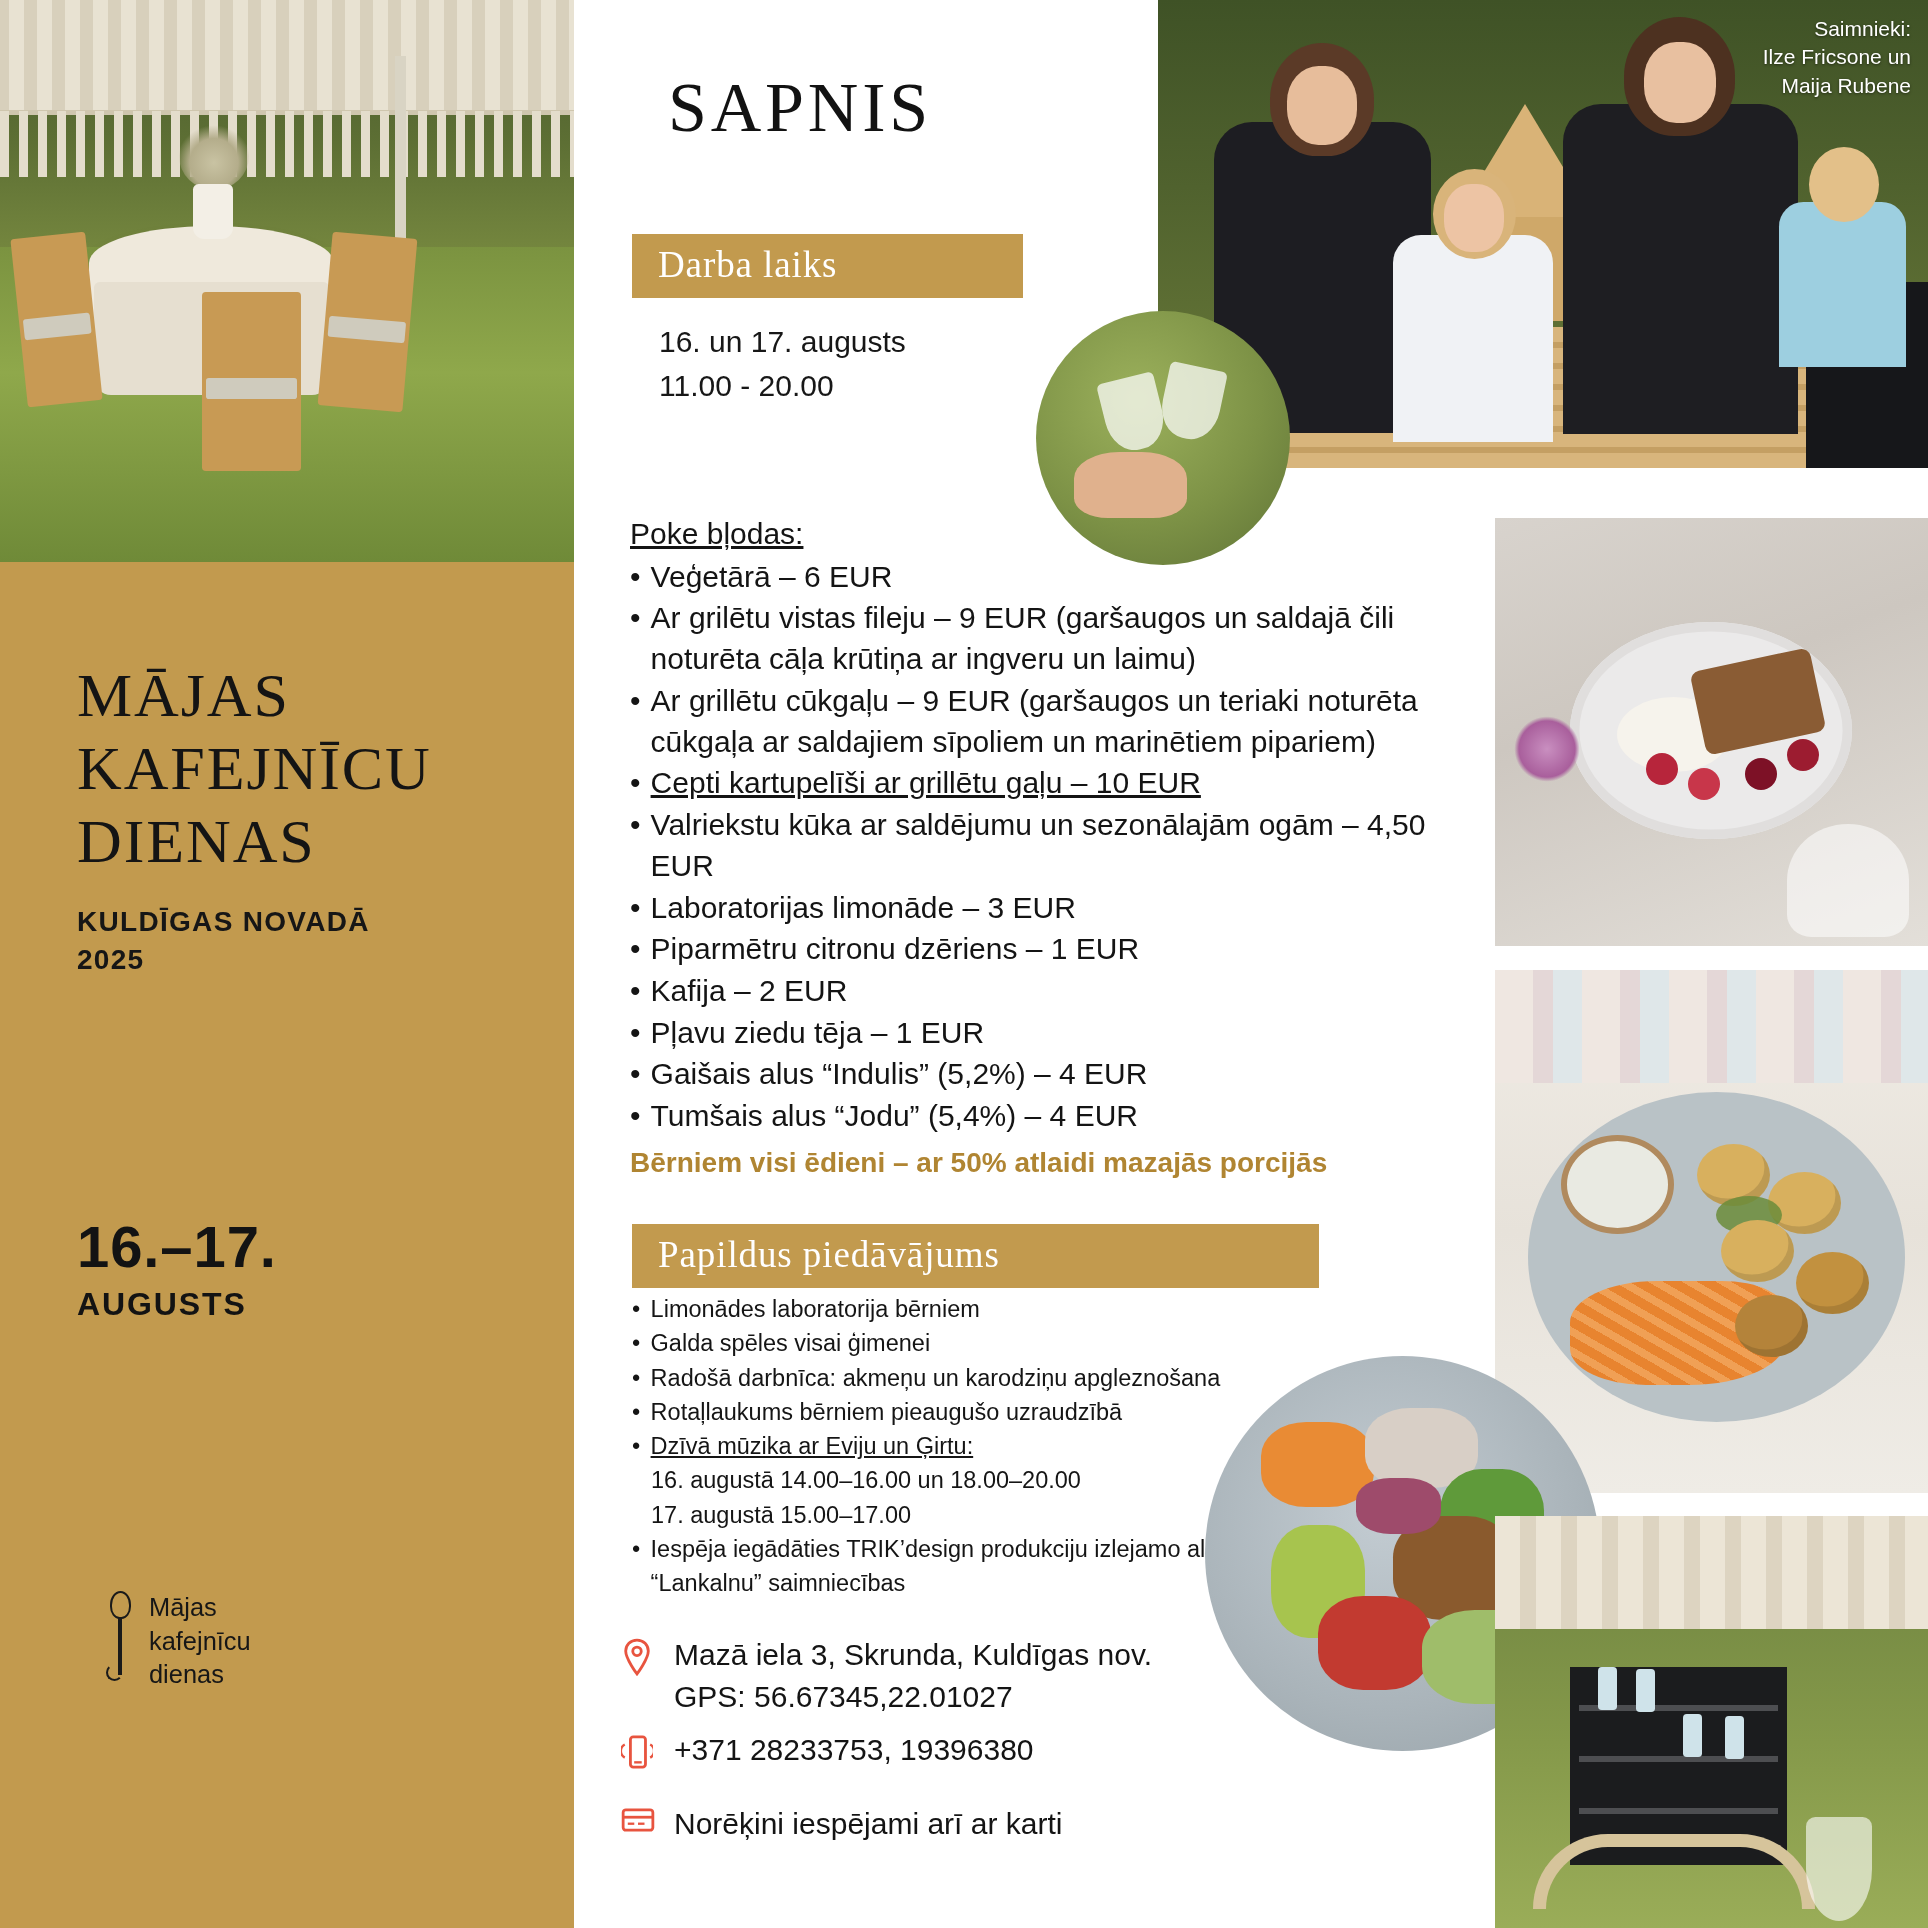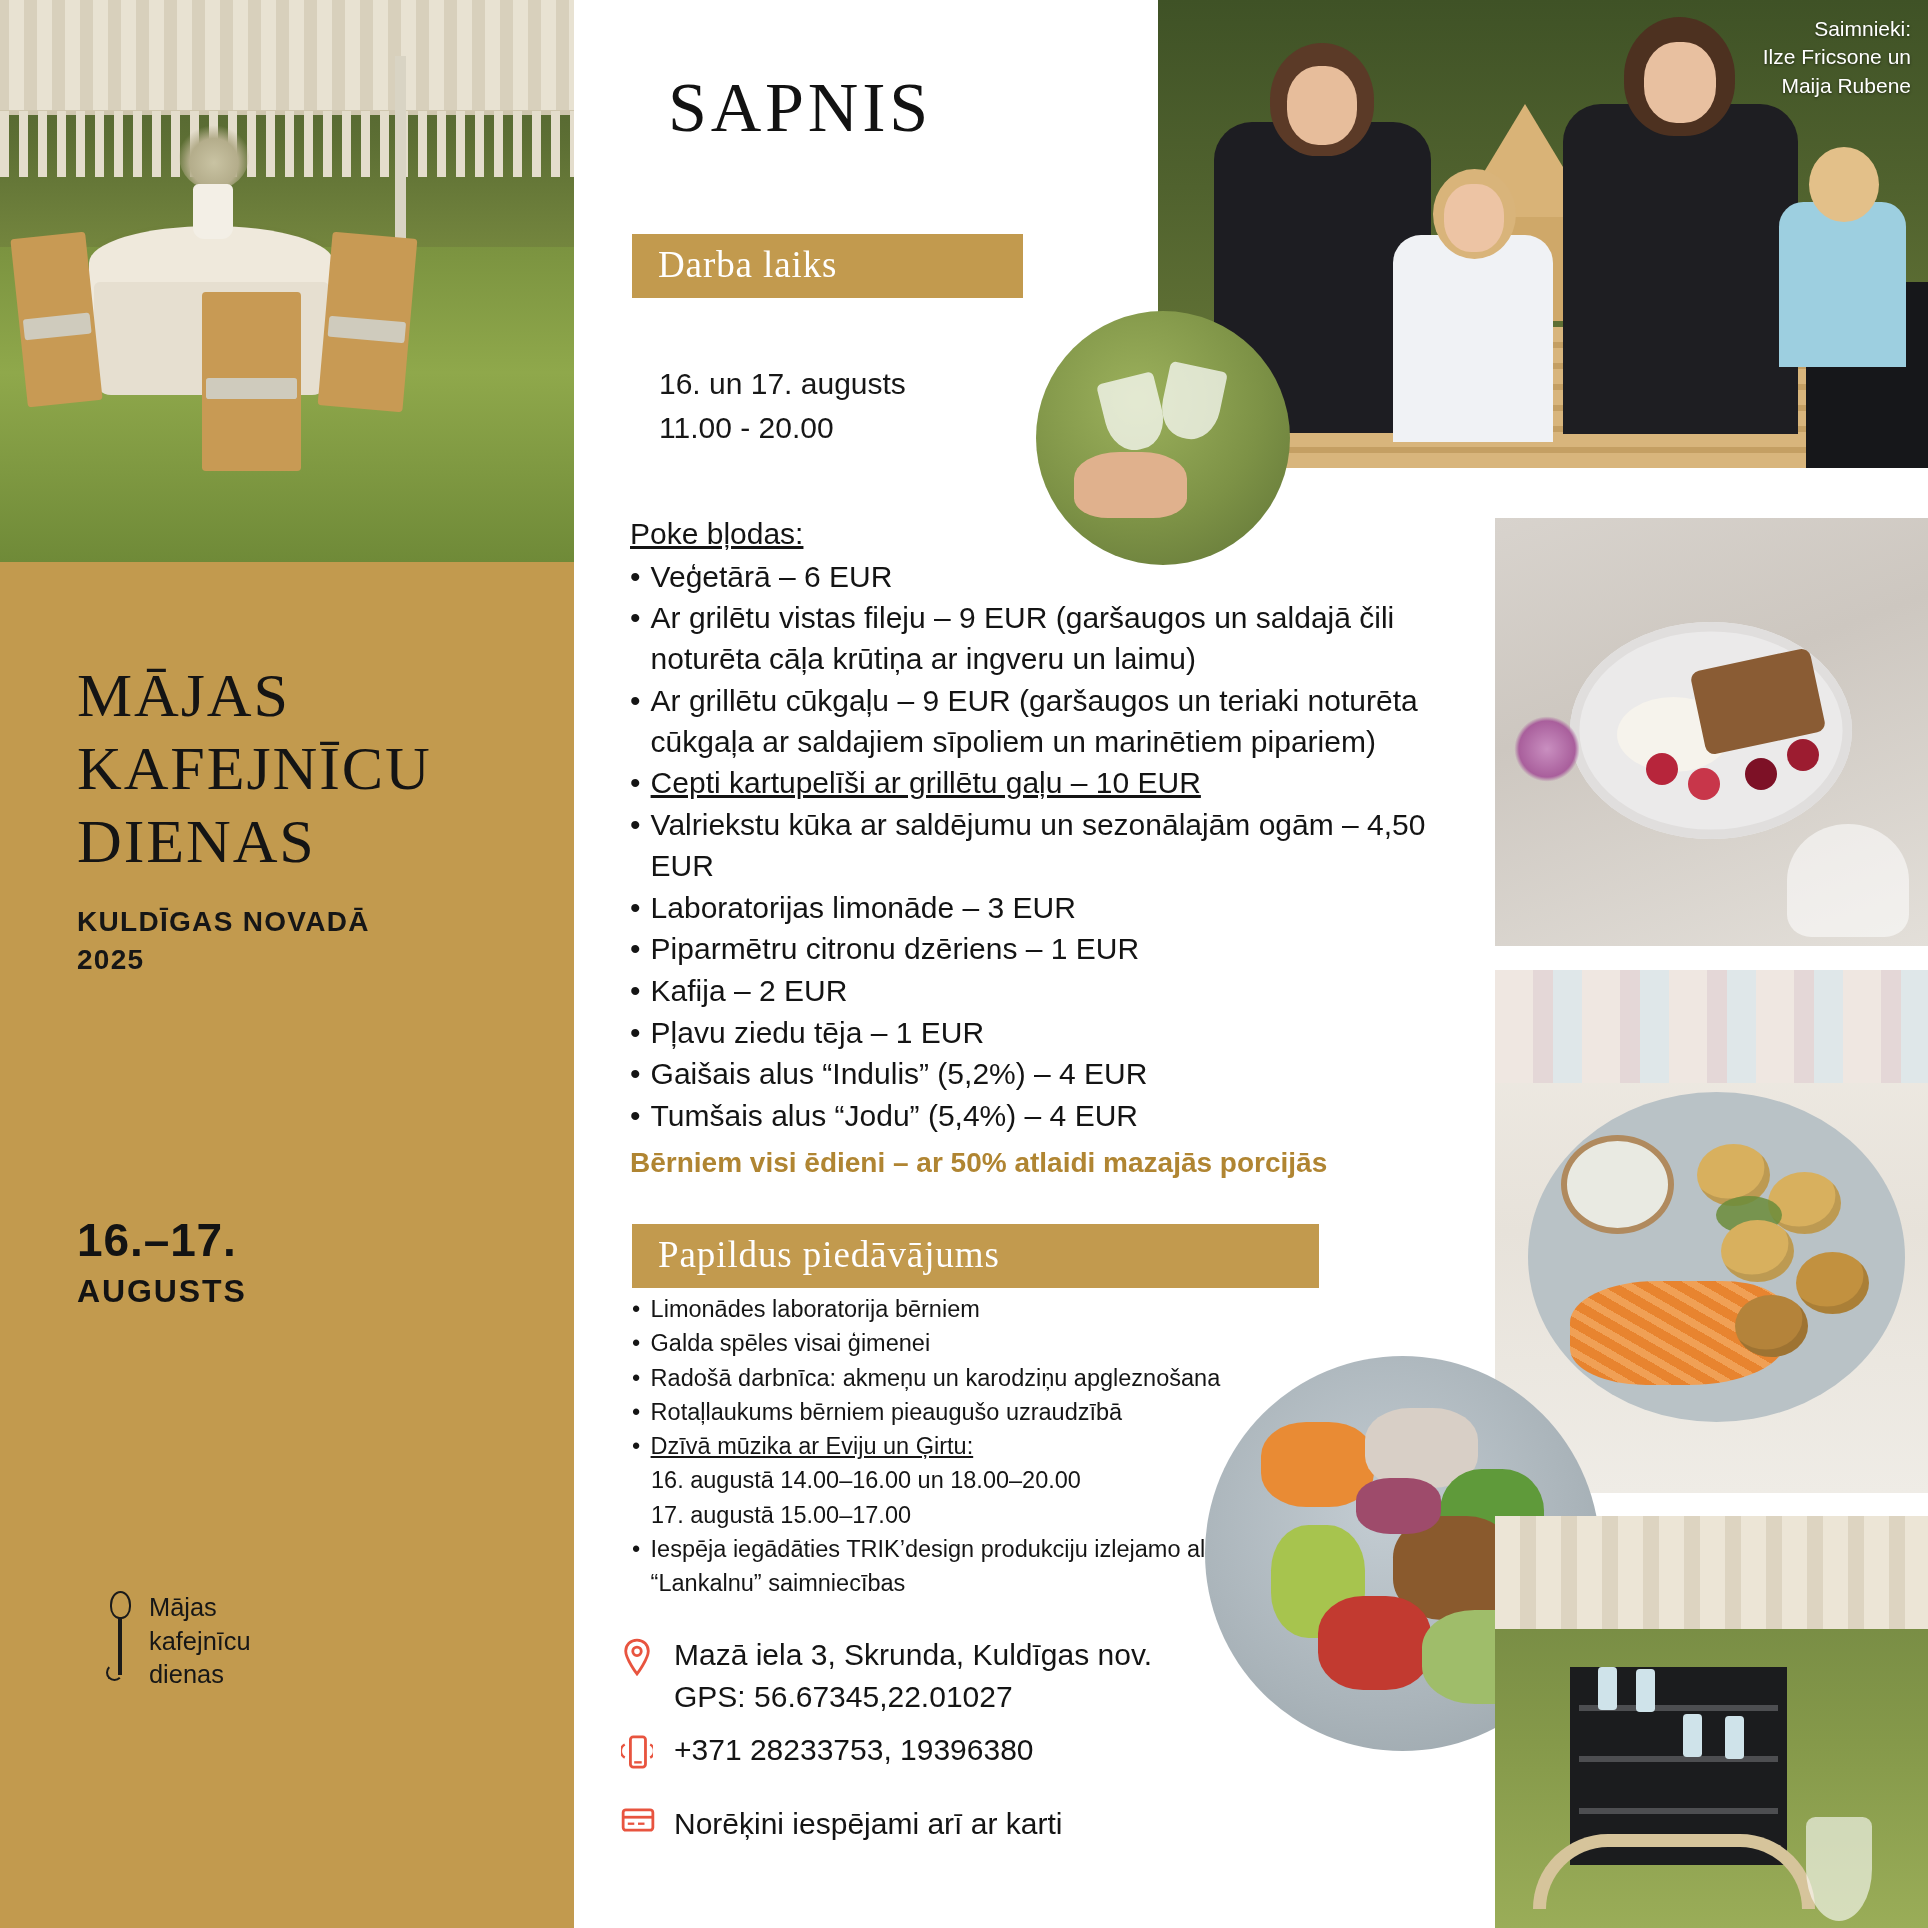--- a/index.html
+++ b/index.html
@@ -111,21 +111,21 @@
     line-height: 1.35;
     font-weight: 600;
     color: #161616;
   }
   .left-date {
     position: absolute;
     left: 77px; top: 1213px;
     color: #131313;
   }
   .left-date .d1 {
-    font-size: 46px; font-weight: 700; letter-spacing: 0.9px;
+    font-size: 58px; font-weight: 700; letter-spacing: 0.9px;
   }
   .left-date .d2 {
     font-size: 32px; font-weight: 600; letter-spacing: 1.9px; margin-top: 5.6px;
   }
 
   .logo-mkd {
     position: absolute; left: 104px; top: 1591px;
     display: flex; align-items: flex-start; gap: 13px;
   }
   .logo-mkd .spoon { width: 32px; height: 98px; position: relative; }
@@ -194,21 +194,21 @@
     padding: 9.4px 24.5px 11.3px 26px;
     display: inline-block;
   }
   .band-wrap-1 { position: absolute; left: 58px; top: 234px; width: 391px; }
   .band-wrap-2 { position: absolute; left: 58px; top: 435px; width: 391px; }
   .band-wrap-3 { position: absolute; left: 58px; top: 1224px; width: 687px; }
   .band-inner { display: block; }
 
   .hours {
     position: absolute; left: 85px; top: 320px;
-    font-size: 30px; line-height: 1.45; color: #171717; margin-top: 42px;
+    font-size: 30px; line-height: 1.45; color: #171717;
   }
 
   .menu {
     position: absolute; left: 56px; top: 514px;
     width: 857px;
     font-size: 30px;
     line-height: 1.36;
     color: #141414;
   }
   .menu .head { text-decoration: underline; margin-bottom: 1.9px; }

